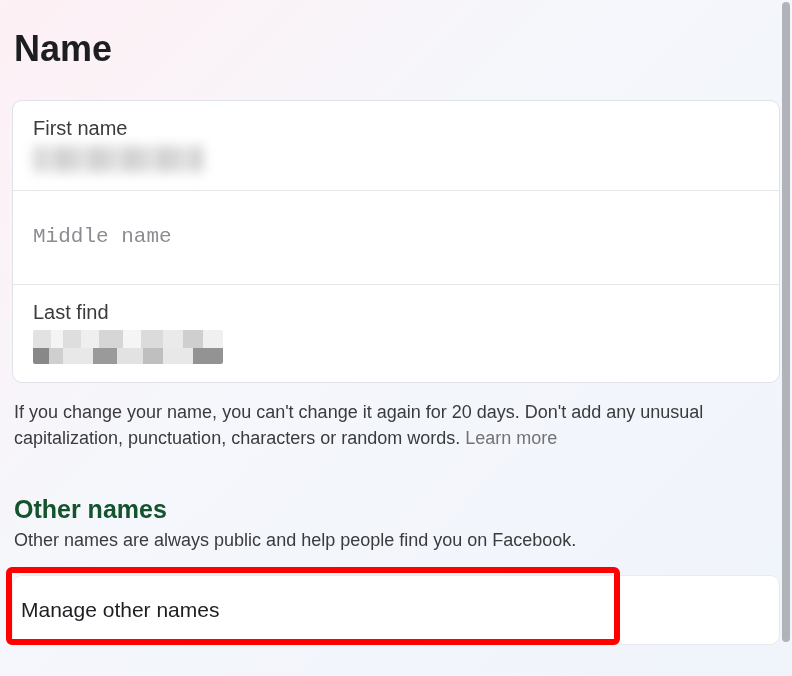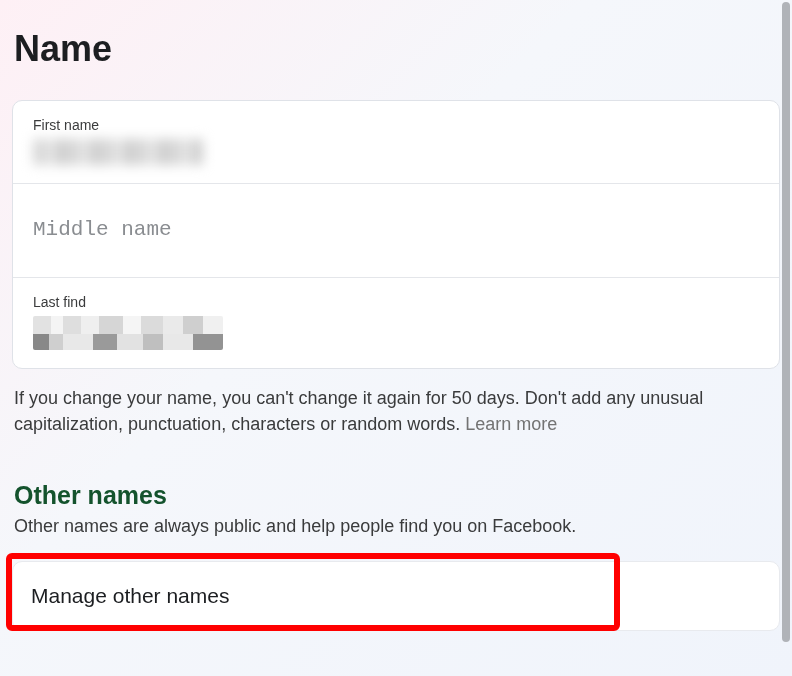--- a/index.html
+++ b/index.html
@@ -36,21 +36,21 @@
       border-radius: 10px;
       overflow: hidden;
       margin-bottom: 16px;
     }
     .field {
       padding: 16px 20px 18px 20px;
       border-bottom: 1px solid #e4e6ea;
     }
     .field:last-child { border-bottom: none; }
     .field-label {
-      font-size: 14px;
+      font-size: 20px;
       color: #3a3b3c;
       font-weight: 400;
       margin-bottom: 6px;
     }
     .field-label.empty-label {
       color: #8a8d91;
       font-size: 21px;
       padding: 14px 0;
       margin-bottom: 0;
     }
@@ -99,21 +99,21 @@
       margin-bottom: 24px;
       margin-left: 2px;
     }
     .manage-wrapper {
       position: relative;
     }
     .manage-card {
       background: #ffffff;
       border: 1px solid #e8eaee;
       border-radius: 10px;
-      padding: 22px 18px;
+      padding: 22px 8px;
       cursor: pointer;
       min-height: 70px;
     }
     .red-outline {
       position: absolute;
       top: -8px;
       left: -6px;
       width: 614px;
       height: 78px;
       border: 6px solid #ff0000;
@@ -142,21 +142,21 @@
     <div class="field middle-field">
       <div class="field-label empty-label">Middle name</div>
     </div>
     <div class="field">
       <div class="field-label">Last find</div>
       <div class="field-value blurred pixelated"></div>
     </div>
   </div>
 
   <p class="info-text">
-    <span>If you change your name, you can't change it again for 50 days. Don't add any unusual capitalization, punctuation, characters or random words. </span><a class="learn-more">Learn more</a>
+    <span>If you change your name, you can't change it again for 20 days. Don't add any unusual capitalization, punctuation, characters or random words. </span><a class="learn-more">Learn more</a>
   </p>
 
   <h2 class="section-title">Other names</h2>
   <p class="section-sub">Other names are always public and help people find you on Facebook.</p>
 
   <div class="manage-wrapper">
     <div class="red-outline"></div>
     <div class="manage-card">
       <span class="manage-label">Manage other names</span>
     </div>

